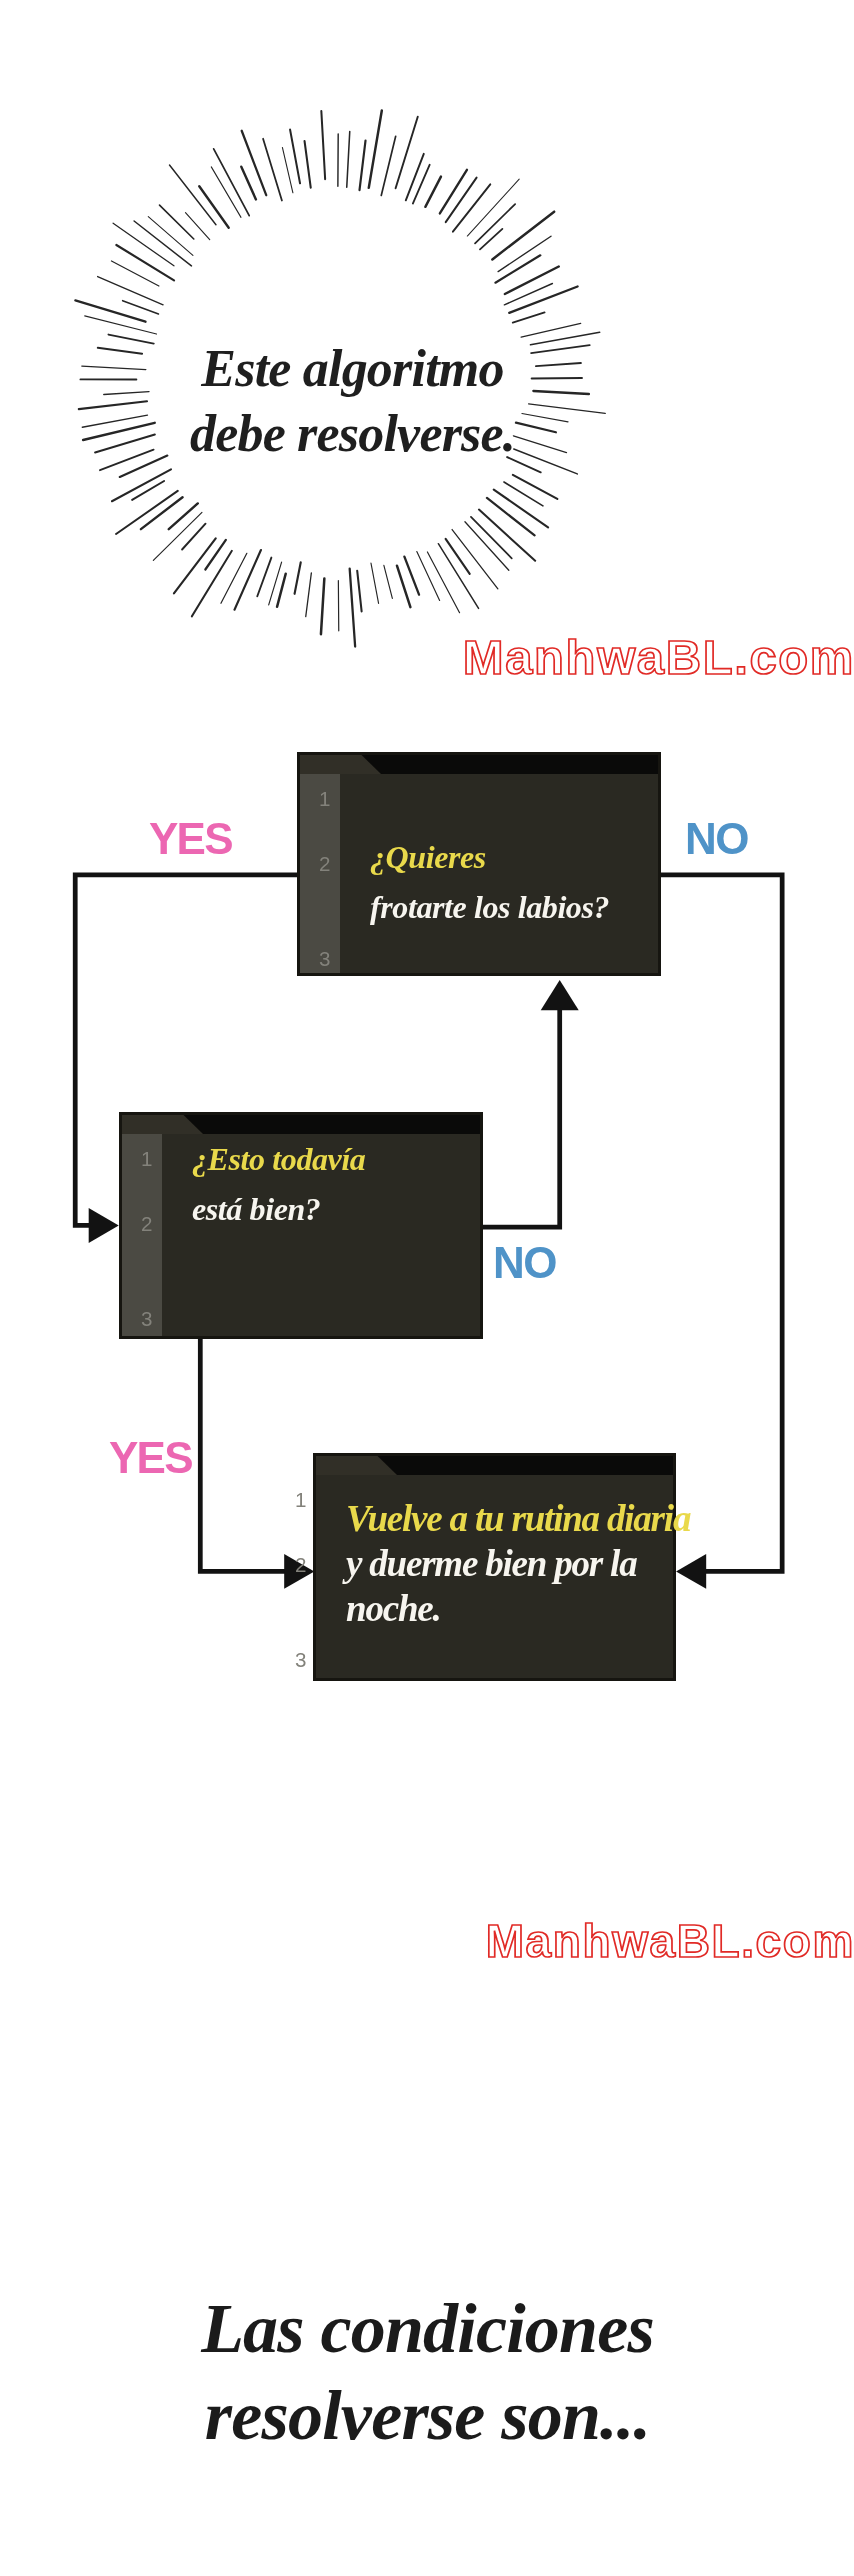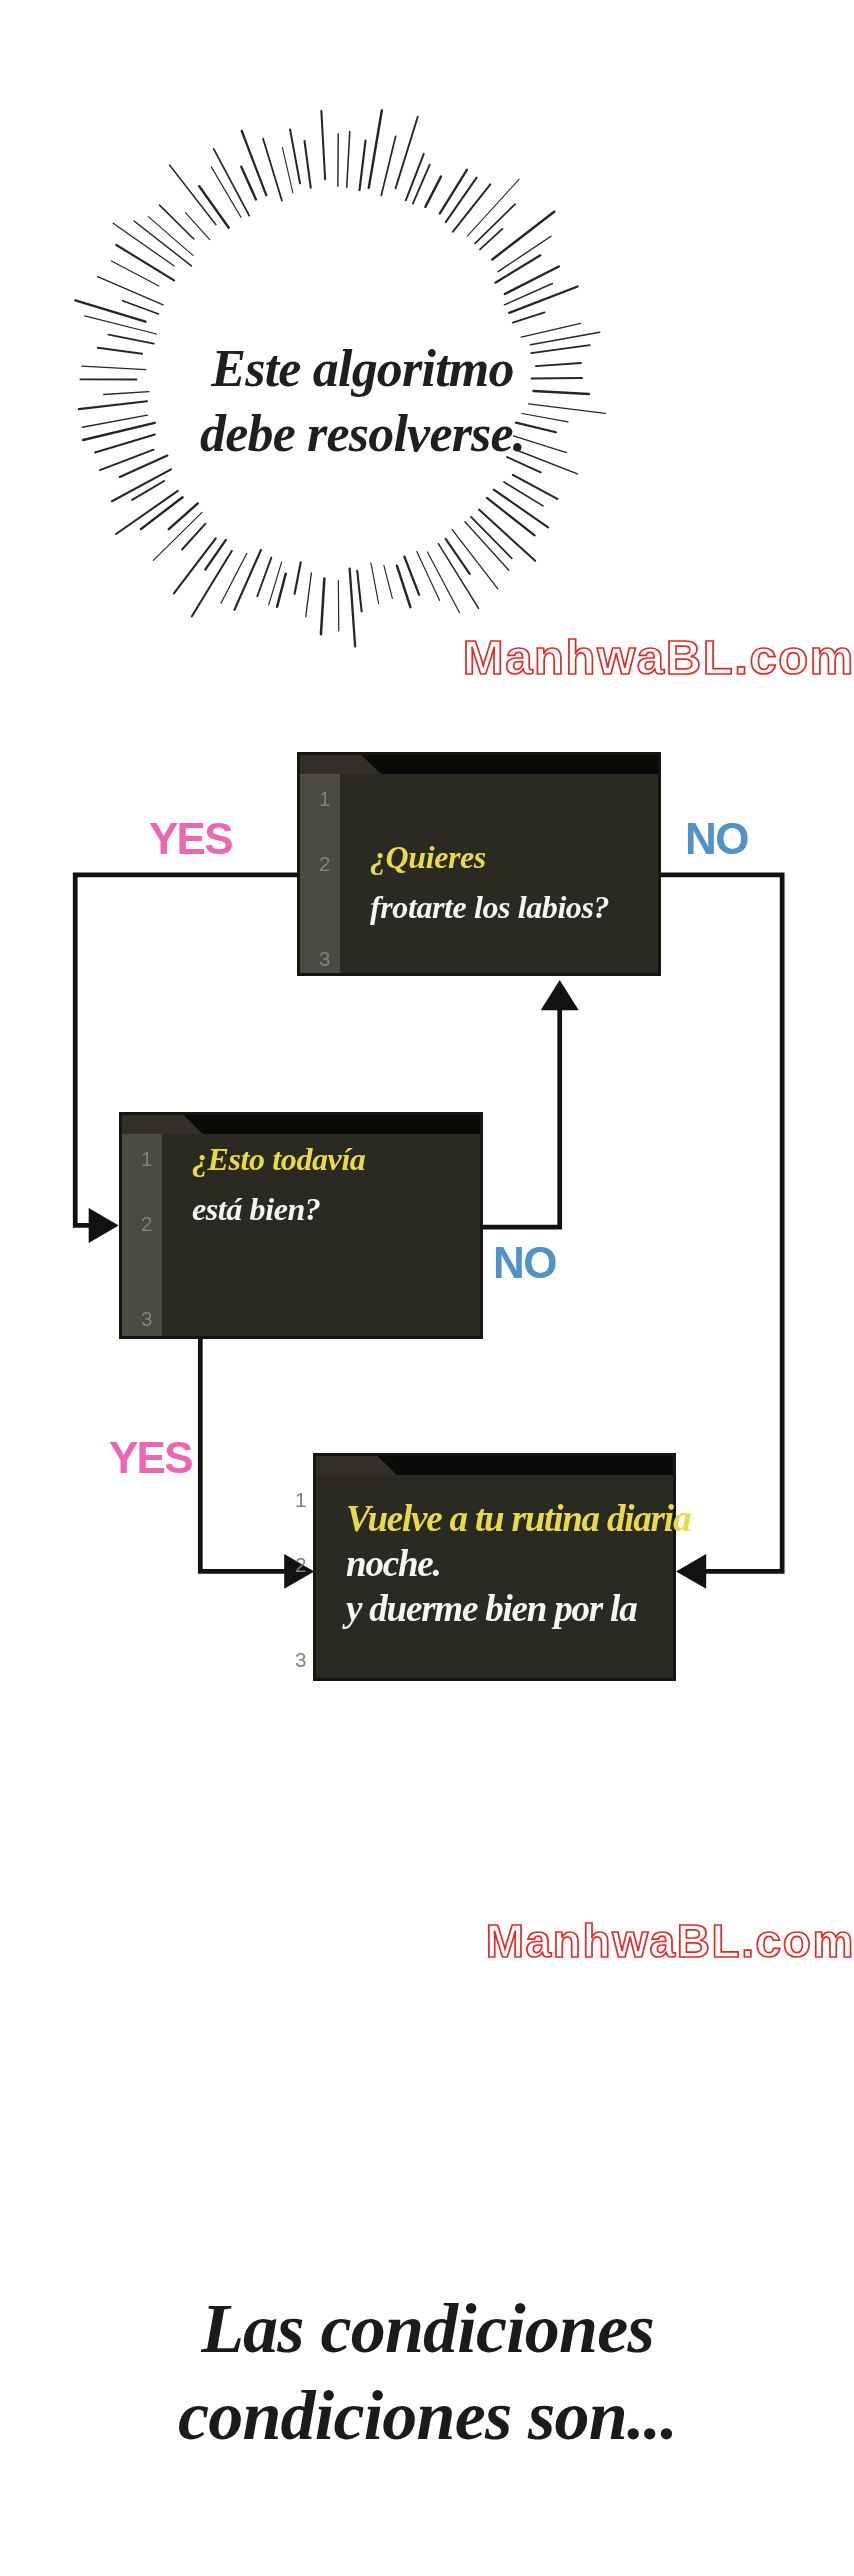--- a/index.html
+++ b/index.html
@@ -10,21 +10,21 @@
   }
   html,body{margin:0;padding:0;background:#ffffff;}
   .page{
     position:relative; width:855px; height:2576px; margin:0 auto;
     background:#ffffff; overflow:hidden;
     font-family:"Liberation Sans", sans-serif;
   }
   
   .burst-svg{position:absolute; left:0; top:93px; width:855px; height:602px;}
   .burst-text{
-    position:absolute; left:125px; top:336px; width:475px;
+    position:absolute; left:115px; top:336px; width:475px;
     text-align:center; color:var(--ink);
     font-family:"Liberation Serif", serif; font-style:italic; font-weight:bold;
     font-size:52px; line-height:65px; letter-spacing:-0.8px;
   }
   
   .watermark{
     position:absolute; left:0; width:100%; text-align:right;
     font-weight:bold; color:rgba(255,255,255,0);
     -webkit-text-stroke:1.7px var(--wm); letter-spacing:1.6px;
   }
@@ -249,27 +249,27 @@
       <div class="tab"></div>
     </div>
     <div class="bodyrow">
       <div class="gutter">
         <span class="g1">1</span>
         <span class="g2">2</span>
         <span class="g3">3</span>
       </div>
       <div class="content">
         <div class="hl">Vuelve a tu rutina diaria</div>
+        <div class="pl">y duerme bien por la</div>
         <div class="pl">noche.</div>
-        <div class="pl">y duerme bien por la</div>
       </div>
     </div>
   </div>
 
   <div class="watermark wm2">ManhwaBL.com</div>
 
   <div class="footer">
     <div>Las condiciones</div>
-    <div>condiciones son...</div>
+    <div>resolverse son...</div>
   </div>
 
 </div>
 
 
 </body></html>

